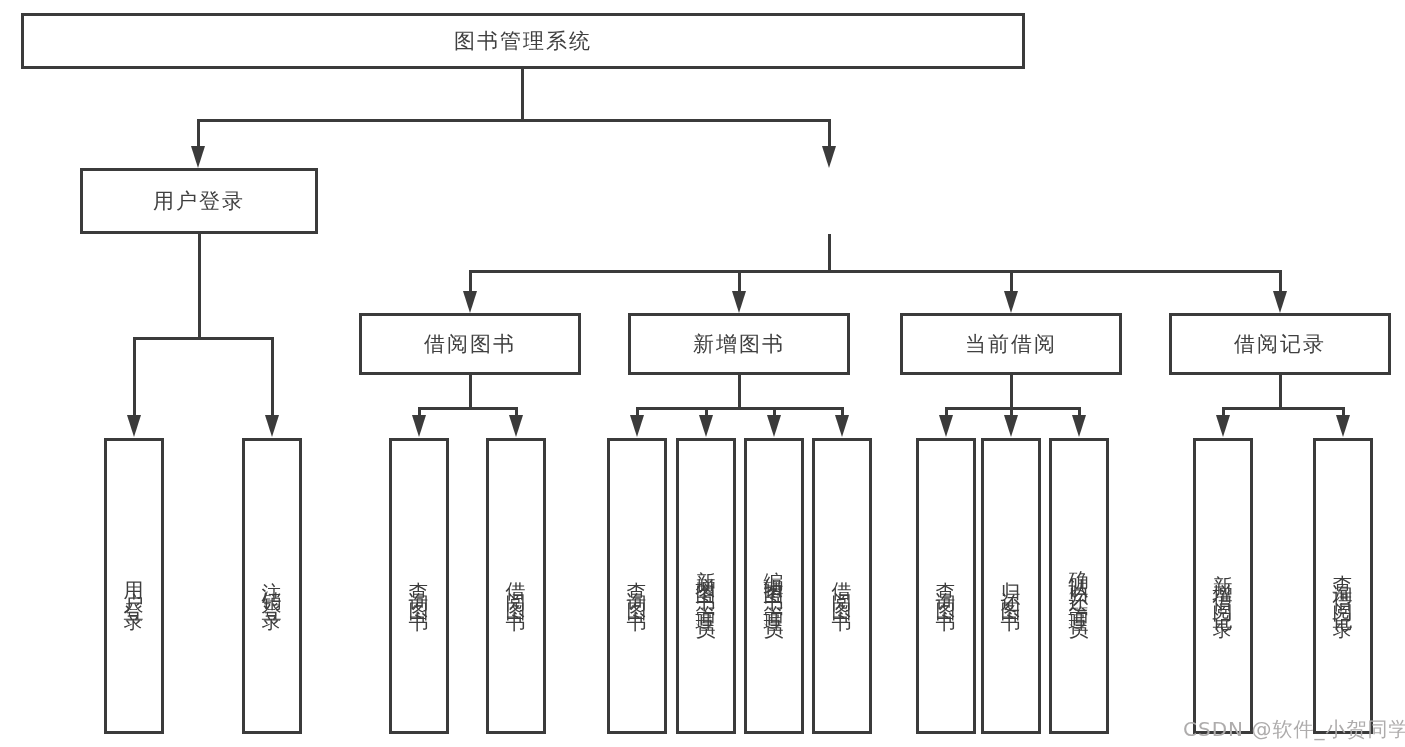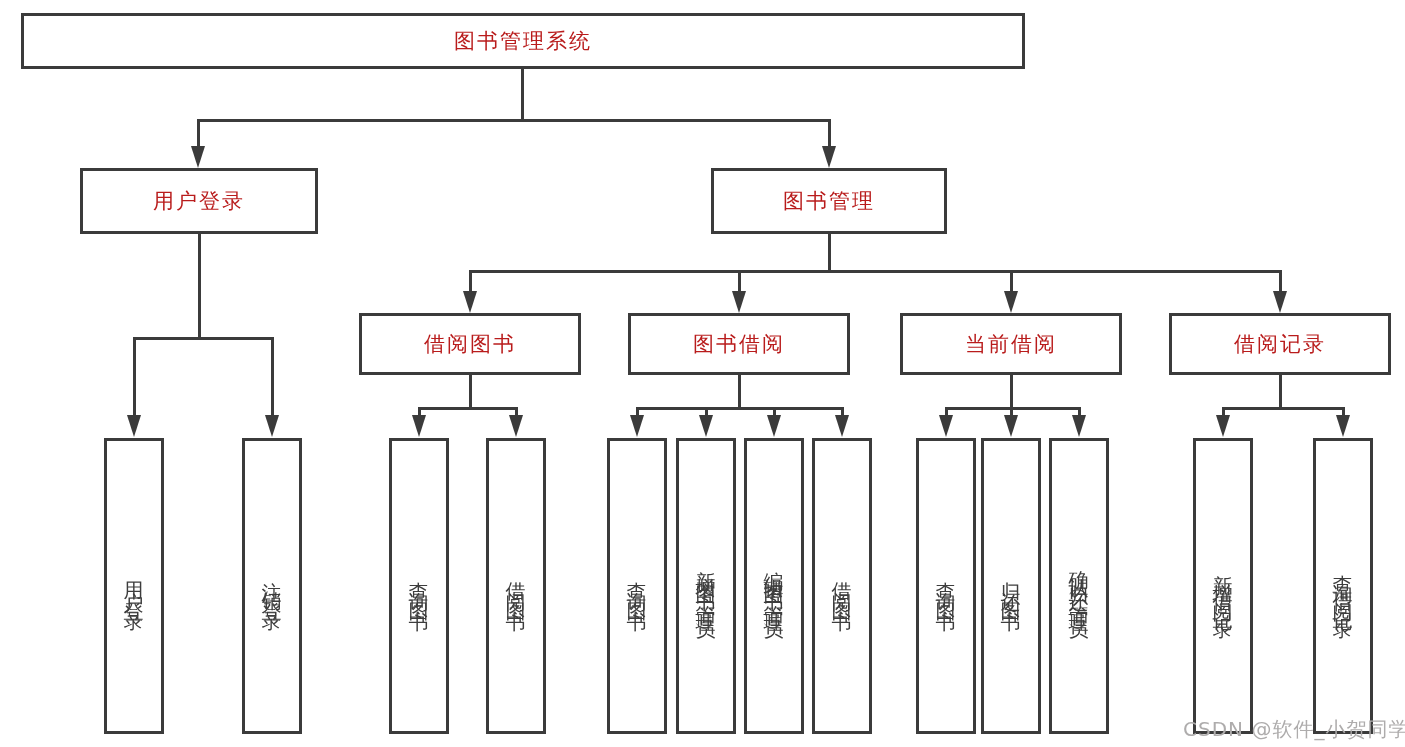--- a/index.html
+++ b/index.html
@@ -6,21 +6,21 @@
   .canvas{
     position:relative;width:1405px;height:747px;background:#ffffff;
     overflow:hidden;
     font-family:"DejaVu Sans","Liberation Sans",sans-serif;
     color:#3d3d3d;
   }
   .box{
     position:absolute;background:#ffffff;border:3px solid #3b3b3b;
     box-sizing:border-box;display:flex;align-items:center;justify-content:center;
   }
-  .box .lbl{font-size:21px;letter-spacing:2px;color:#b91c1c;white-space:nowrap;}
+  .box .lbl{font-size:21px;letter-spacing:2px;color:#404040;white-space:nowrap;}
   .leaf .vlbl{
     writing-mode:vertical-rl;text-orientation:mixed;
     font-size:20px;line-height:1;letter-spacing:10px;color:#3d3d3d;
   }
   .vl,.hl{position:absolute;background:#3b3b3b;}
   .vl{width:3px;}
   .hl{height:3px;}
   .arr{
     position:absolute;width:0;height:0;
     border-left:7px solid transparent;border-right:7px solid transparent;
@@ -43,23 +43,20 @@
   <div class="vl" style="left:521px;top:69px;height:50px;"></div>
   <div class="hl" style="left:197px;top:119px;width:634px;"></div>
   <div class="vl" style="left:197px;top:119px;height:28px;"></div>
   <div class="arr" style="left:191px;top:146px;"></div>
   <div class="vl" style="left:828px;top:119px;height:28px;"></div>
   <div class="arr" style="left:822px;top:146px;"></div>
 
   <div class="box" style="left:80px;top:168px;width:238px;height:66px;">
     <span class="lbl">用户登录</span>
   </div>
-  <div class="box" style="left:711px;top:168px;width:236px;height:66px;">
-    <span class="lbl">图书管理</span>
-  </div>
 
   <div class="vl" style="left:198px;top:234px;height:103px;"></div>
   <div class="hl" style="left:133px;top:337px;width:141px;"></div>
   <div class="vl" style="left:133px;top:337px;height:78px;"></div>
   <div class="arr" style="left:127px;top:415px;"></div>
   <div class="vl" style="left:271px;top:337px;height:78px;"></div>
   <div class="arr" style="left:265px;top:415px;"></div>
 
   <div class="vl" style="left:828px;top:234px;height:36px;"></div>
   <div class="hl" style="left:469px;top:270px;width:813px;"></div>
@@ -69,21 +66,21 @@
   <div class="arr" style="left:732px;top:291px;"></div>
   <div class="vl" style="left:1010px;top:270px;height:21px;"></div>
   <div class="arr" style="left:1004px;top:291px;"></div>
   <div class="vl" style="left:1279px;top:270px;height:21px;"></div>
   <div class="arr" style="left:1273px;top:291px;"></div>
 
   <div class="box" style="left:359px;top:313px;width:222px;height:62px;">
     <span class="lbl">借阅图书</span>
   </div>
   <div class="box" style="left:628px;top:313px;width:222px;height:62px;">
-    <span class="lbl">图书借阅</span>
+    <span class="lbl">新增图书</span>
   </div>
   <div class="box" style="left:900px;top:313px;width:222px;height:62px;">
     <span class="lbl">当前借阅</span>
   </div>
   <div class="box" style="left:1169px;top:313px;width:222px;height:62px;">
     <span class="lbl">借阅记录</span>
   </div>
 
   <div class="vl" style="left:469px;top:375px;height:32px;"></div>
   <div class="hl" style="left:418px;top:407px;width:100px;"></div>

